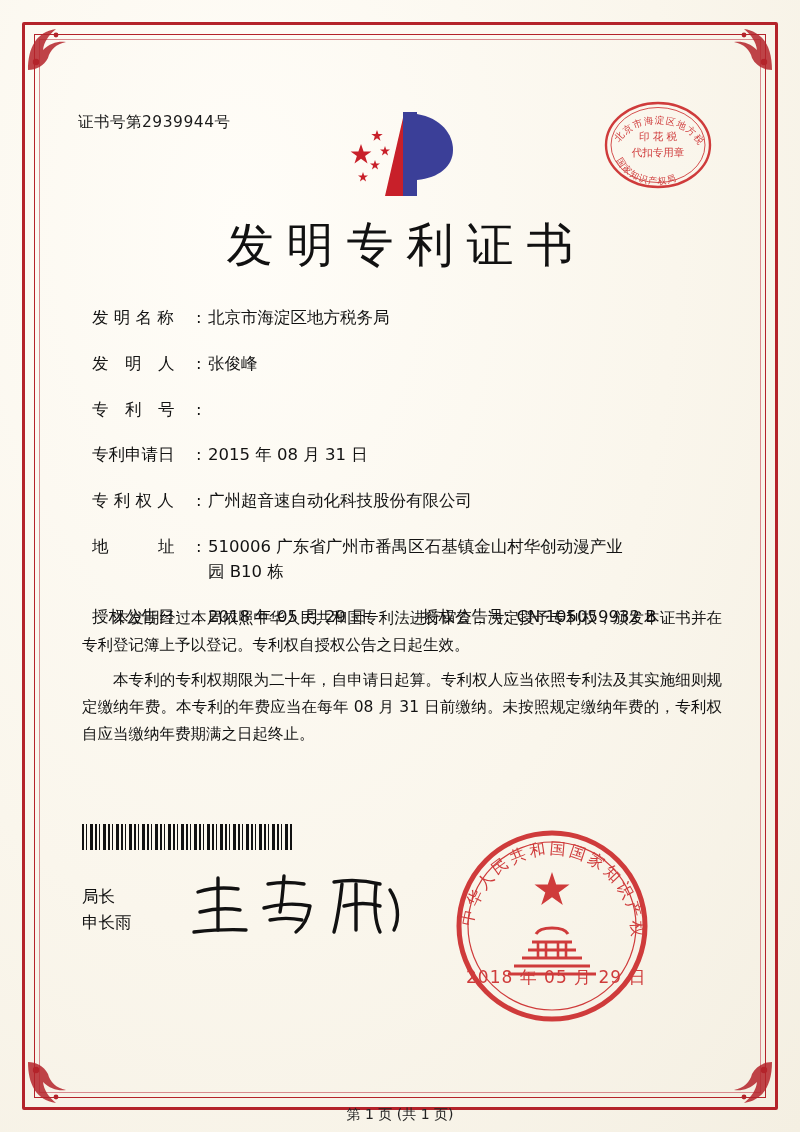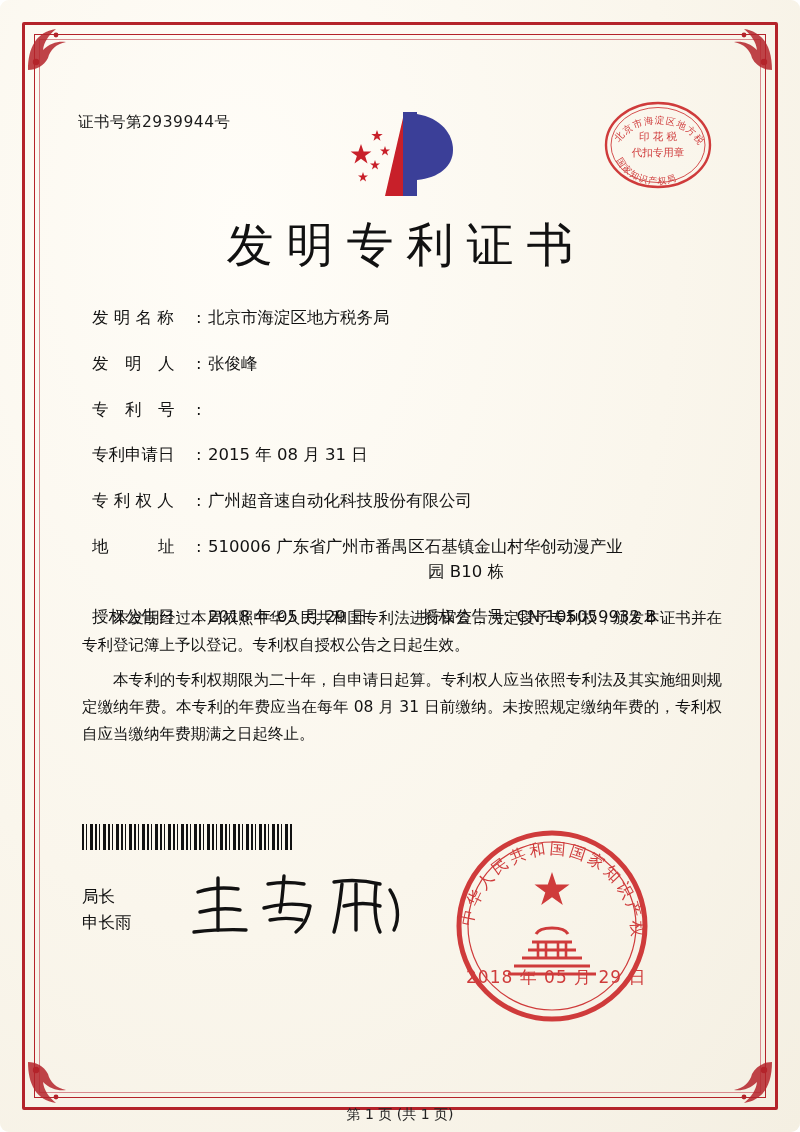--- a/index.html
+++ b/index.html
@@ -9,21 +9,20 @@
   }
   body {
     font-family: "DejaVu Sans", "Liberation Sans", sans-serif;
   }
   .page {
     position: relative;
     width: 800px;
     height: 1132px;
     background: #fdfbf6;
     overflow: hidden;
-    border-radius: 9px;
   }
   
   .paper-bg {
     position: absolute;
     inset: 0;
     background:
       radial-gradient(ellipse at 30% 20%, #fffdf8 0%, #faf6ec 55%, #f4efe2 100%);
   }
   
   .border-outer {
@@ -136,21 +135,20 @@
     width: 12px;
     text-align: left;
   }
   .field-value {
     flex: 1;
     font-family: "DejaVu Sans", sans-serif;
     word-break: break-all;
   }
   .field-value .second-line {
     display: block;
-    text-align: center;
   }
 
   
   .field-row.split .left-part {
     display: flex;
     width: 330px;
     flex: none;
   }
   .field-row.split .right-part {
     display: flex;

